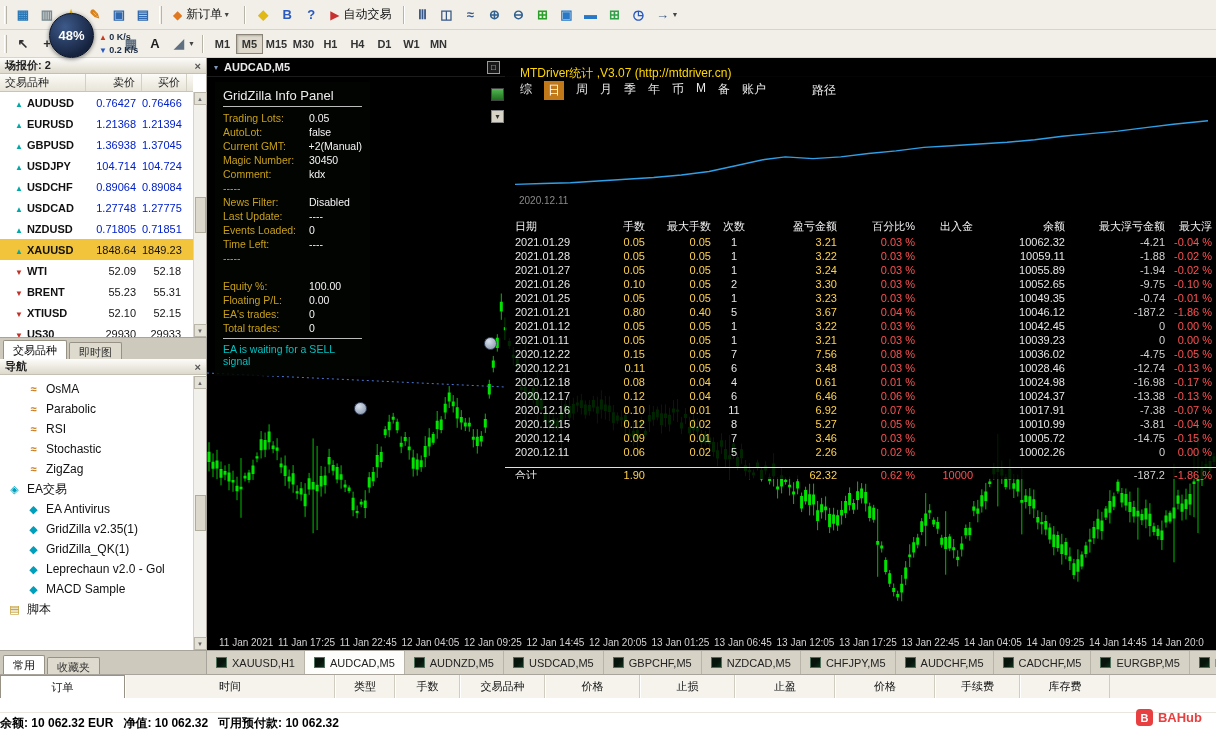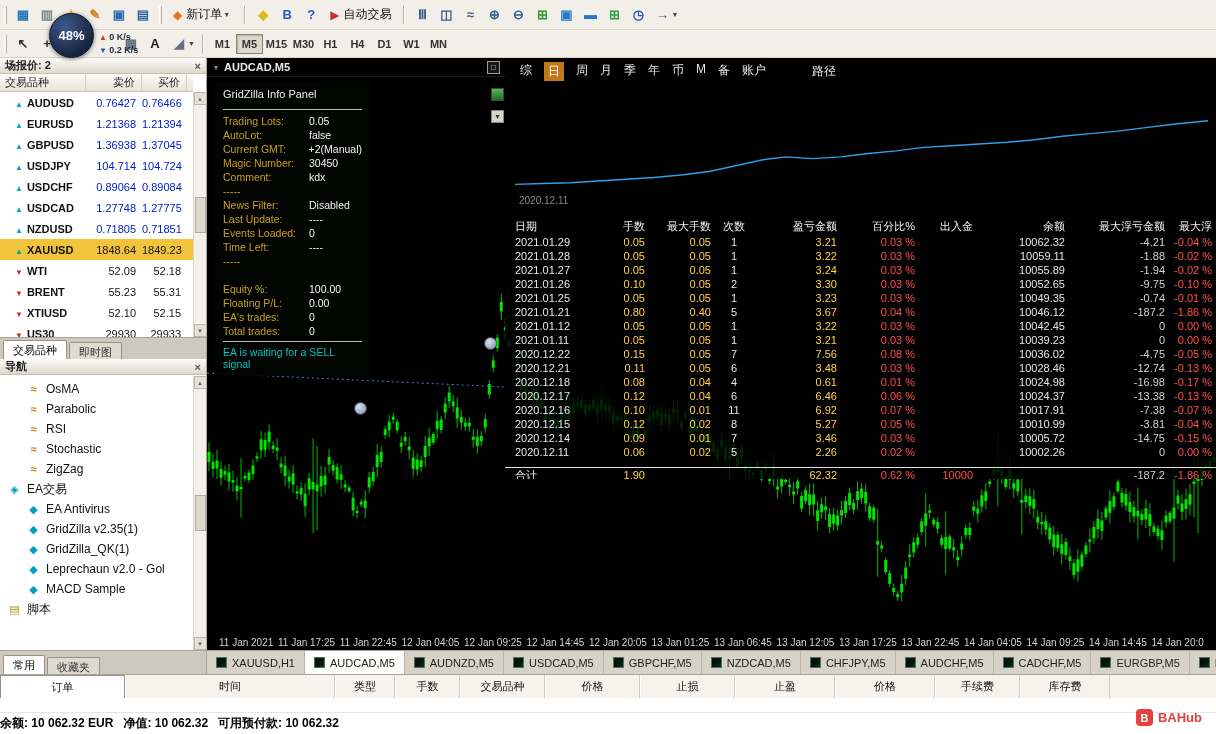--- a/index.html
+++ b/index.html
@@ -70,21 +70,21 @@
 .ctitle .dd{color:#8098b8;font-size:8px}
 .winbtn{position:absolute;left:280px;top:3px;width:13px;height:13px;border:1px solid #9a9a9a;background:#181818;color:#d8d8d8;font-size:8px;display:flex;align-items:center;justify-content:center;z-index:4}
 .chobj{position:absolute;width:13px;height:13px;border-radius:50%;background:radial-gradient(circle at 35% 30%,#d8e0ec,#808ea6);border:1px solid #3c4c66;z-index:2}
 .sidebtn{position:absolute;width:13px;height:13px;z-index:6;font-size:8px;text-align:center;line-height:12px}
 #sb-a{left:284px;top:30px;background:linear-gradient(#52b852,#1e6e1e);border:1px solid #444}
 #sb-b{left:284px;top:52px;background:#d8d4c8;border:1px solid #888;color:#333}
 .xaxis{position:absolute;left:0;right:0;bottom:0;height:16px;background:#000;display:flex;justify-content:space-between;align-items:center;padding:0 12px;color:#d2d2d2;font-size:10px;white-space:nowrap;z-index:3}
 
 
 .gz{position:absolute;left:8px;top:24px;width:155px;height:294px;background:rgba(2,4,2,.9);padding:6px 8px 4px;z-index:10}
-.gz-title{font-size:11px;color:#ececec;margin-bottom:9px}
+.gz-title{font-size:13px;color:#ececec;margin-bottom:3px}
 .gz hr{border:none;border-top:1px solid #bcbcbc;margin:3px 0 4px}
 .gz-row{display:flex;height:14px;font-size:10.5px;line-height:14px}
 .gz-l{width:86px;color:#c8a018;white-space:pre}
 .gz-v{color:#f4f4f4}
 .gz-status{margin-top:4px;color:#00c2c2;font-size:10.5px}
 
 
 .stats{position:absolute;left:298px;top:3px;width:711px;height:418px;background:rgba(0,0,0,.84);z-index:9;overflow:hidden}
 .st-title{color:#ffd700;font-size:12px;padding:4px 0 0 15px;height:19px}
 .st-tabs{display:flex;align-items:center;padding-left:15px;height:20px;color:#e8e8e8;font-size:12px}
@@ -488,20 +488,21 @@
           <div class="gz-row">
           <span class="gz-l">Total trades:</span>
           <span class="gz-v">0</span>
         </div>
         </div>
       <hr>
       <div class="gz-status">EA is waiting for a SELL signal</div>
     </div>
 
     <div class="stats">
+      <div class="st-title">MTDriver统计 ,V3.07 (http://mtdriver.cn)</div>
       <div class="st-tabs">
         <span class="st-tablist">
 
         <span class="st-tab">综</span>
             <span class="st-tab active">日</span>
             <span class="st-tab">周</span>
             <span class="st-tab">月</span>
             <span class="st-tab">季</span>
             <span class="st-tab">年</span>
             <span class="st-tab">币</span>

